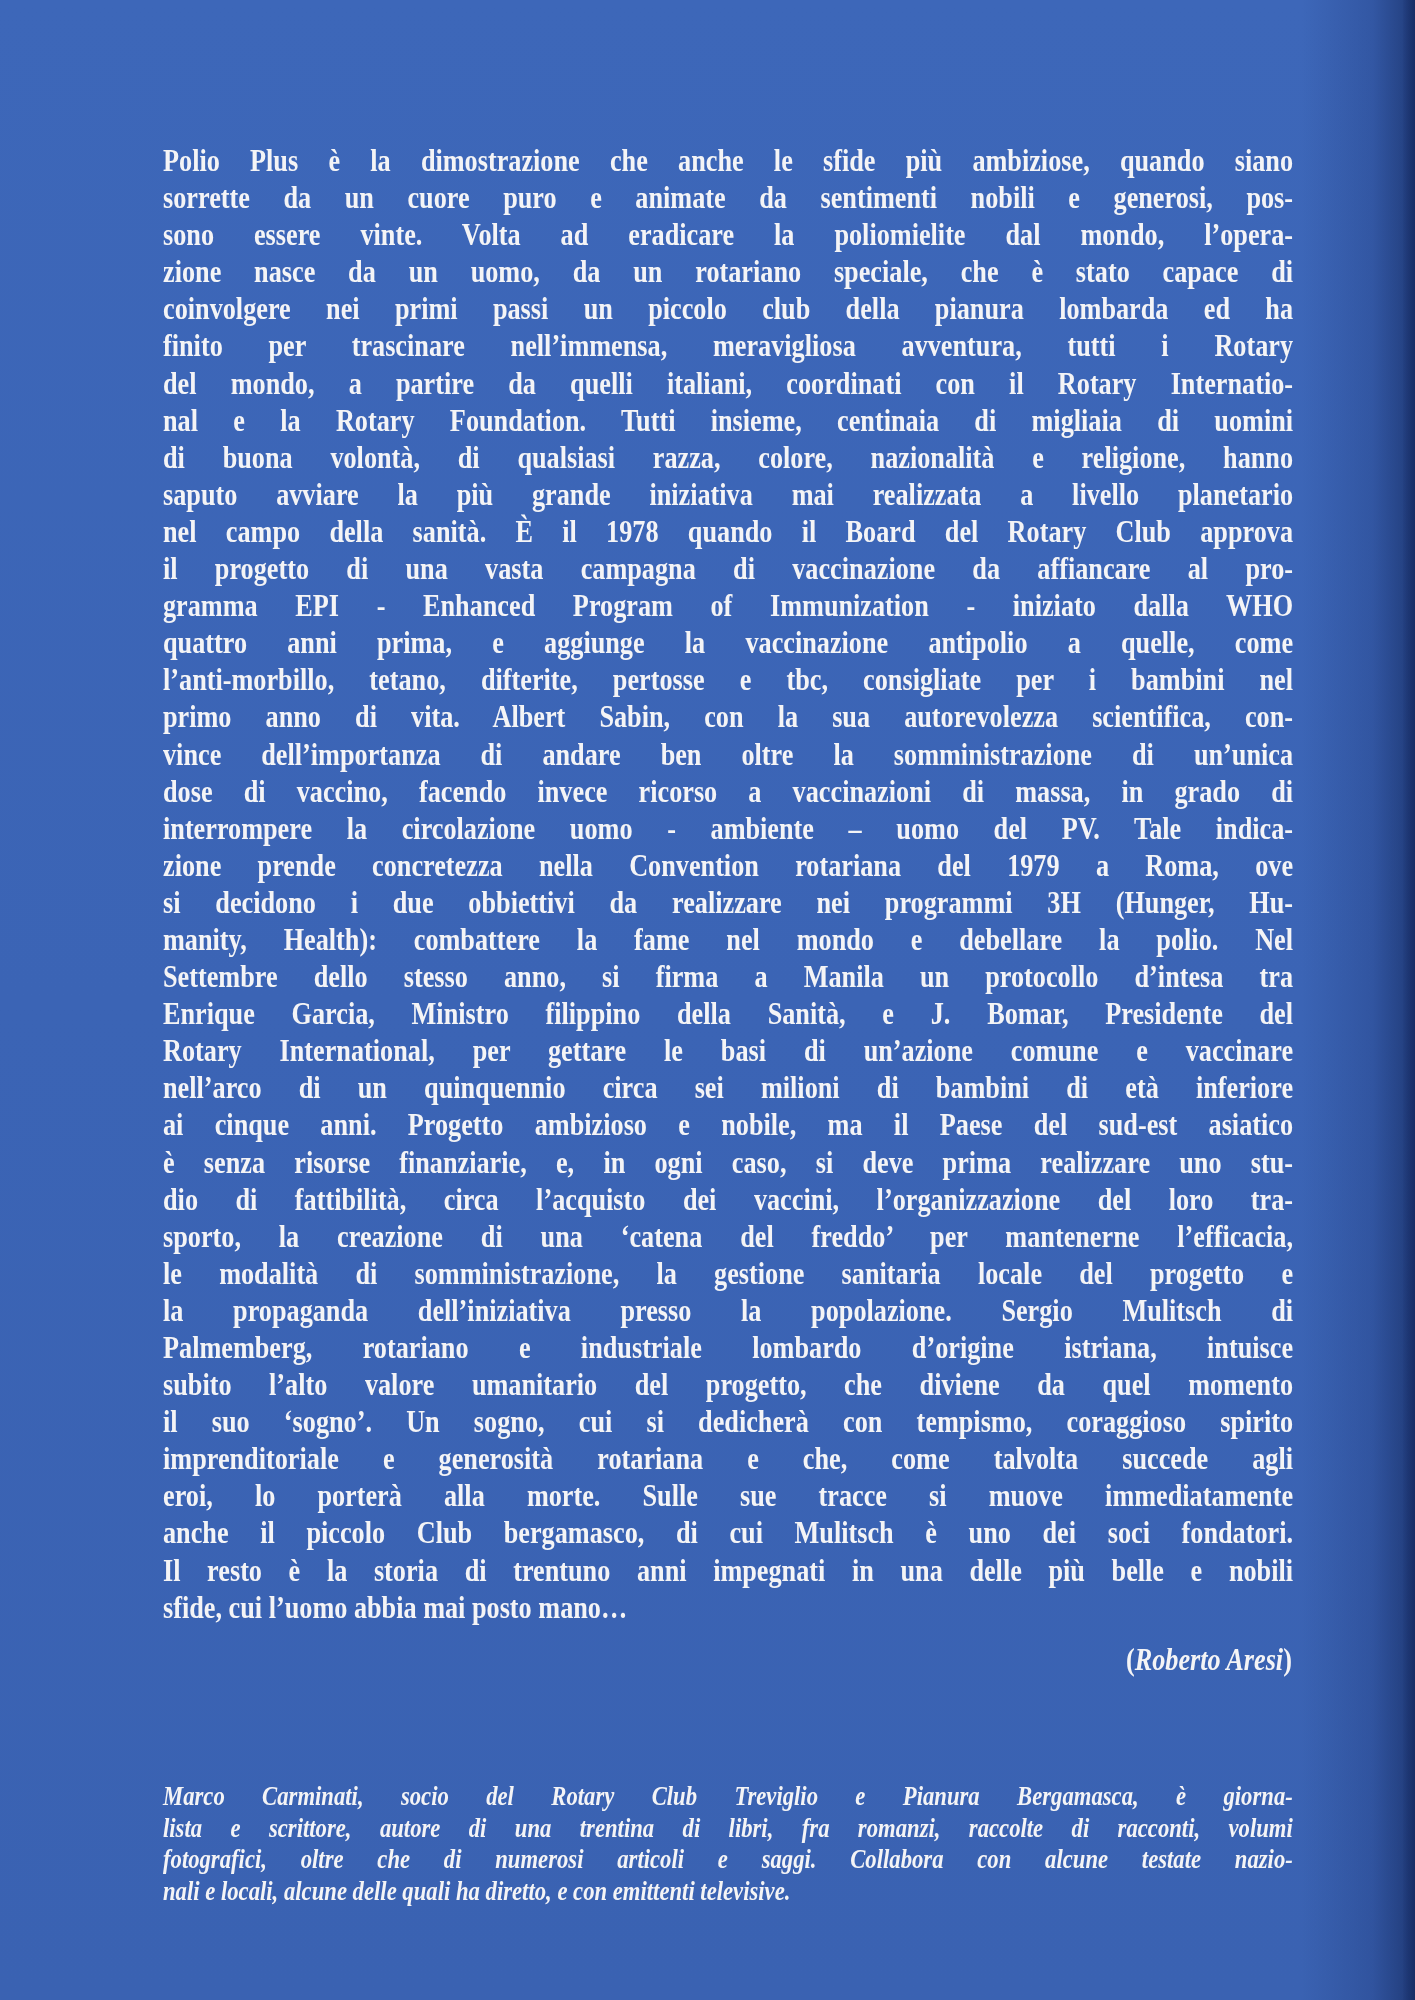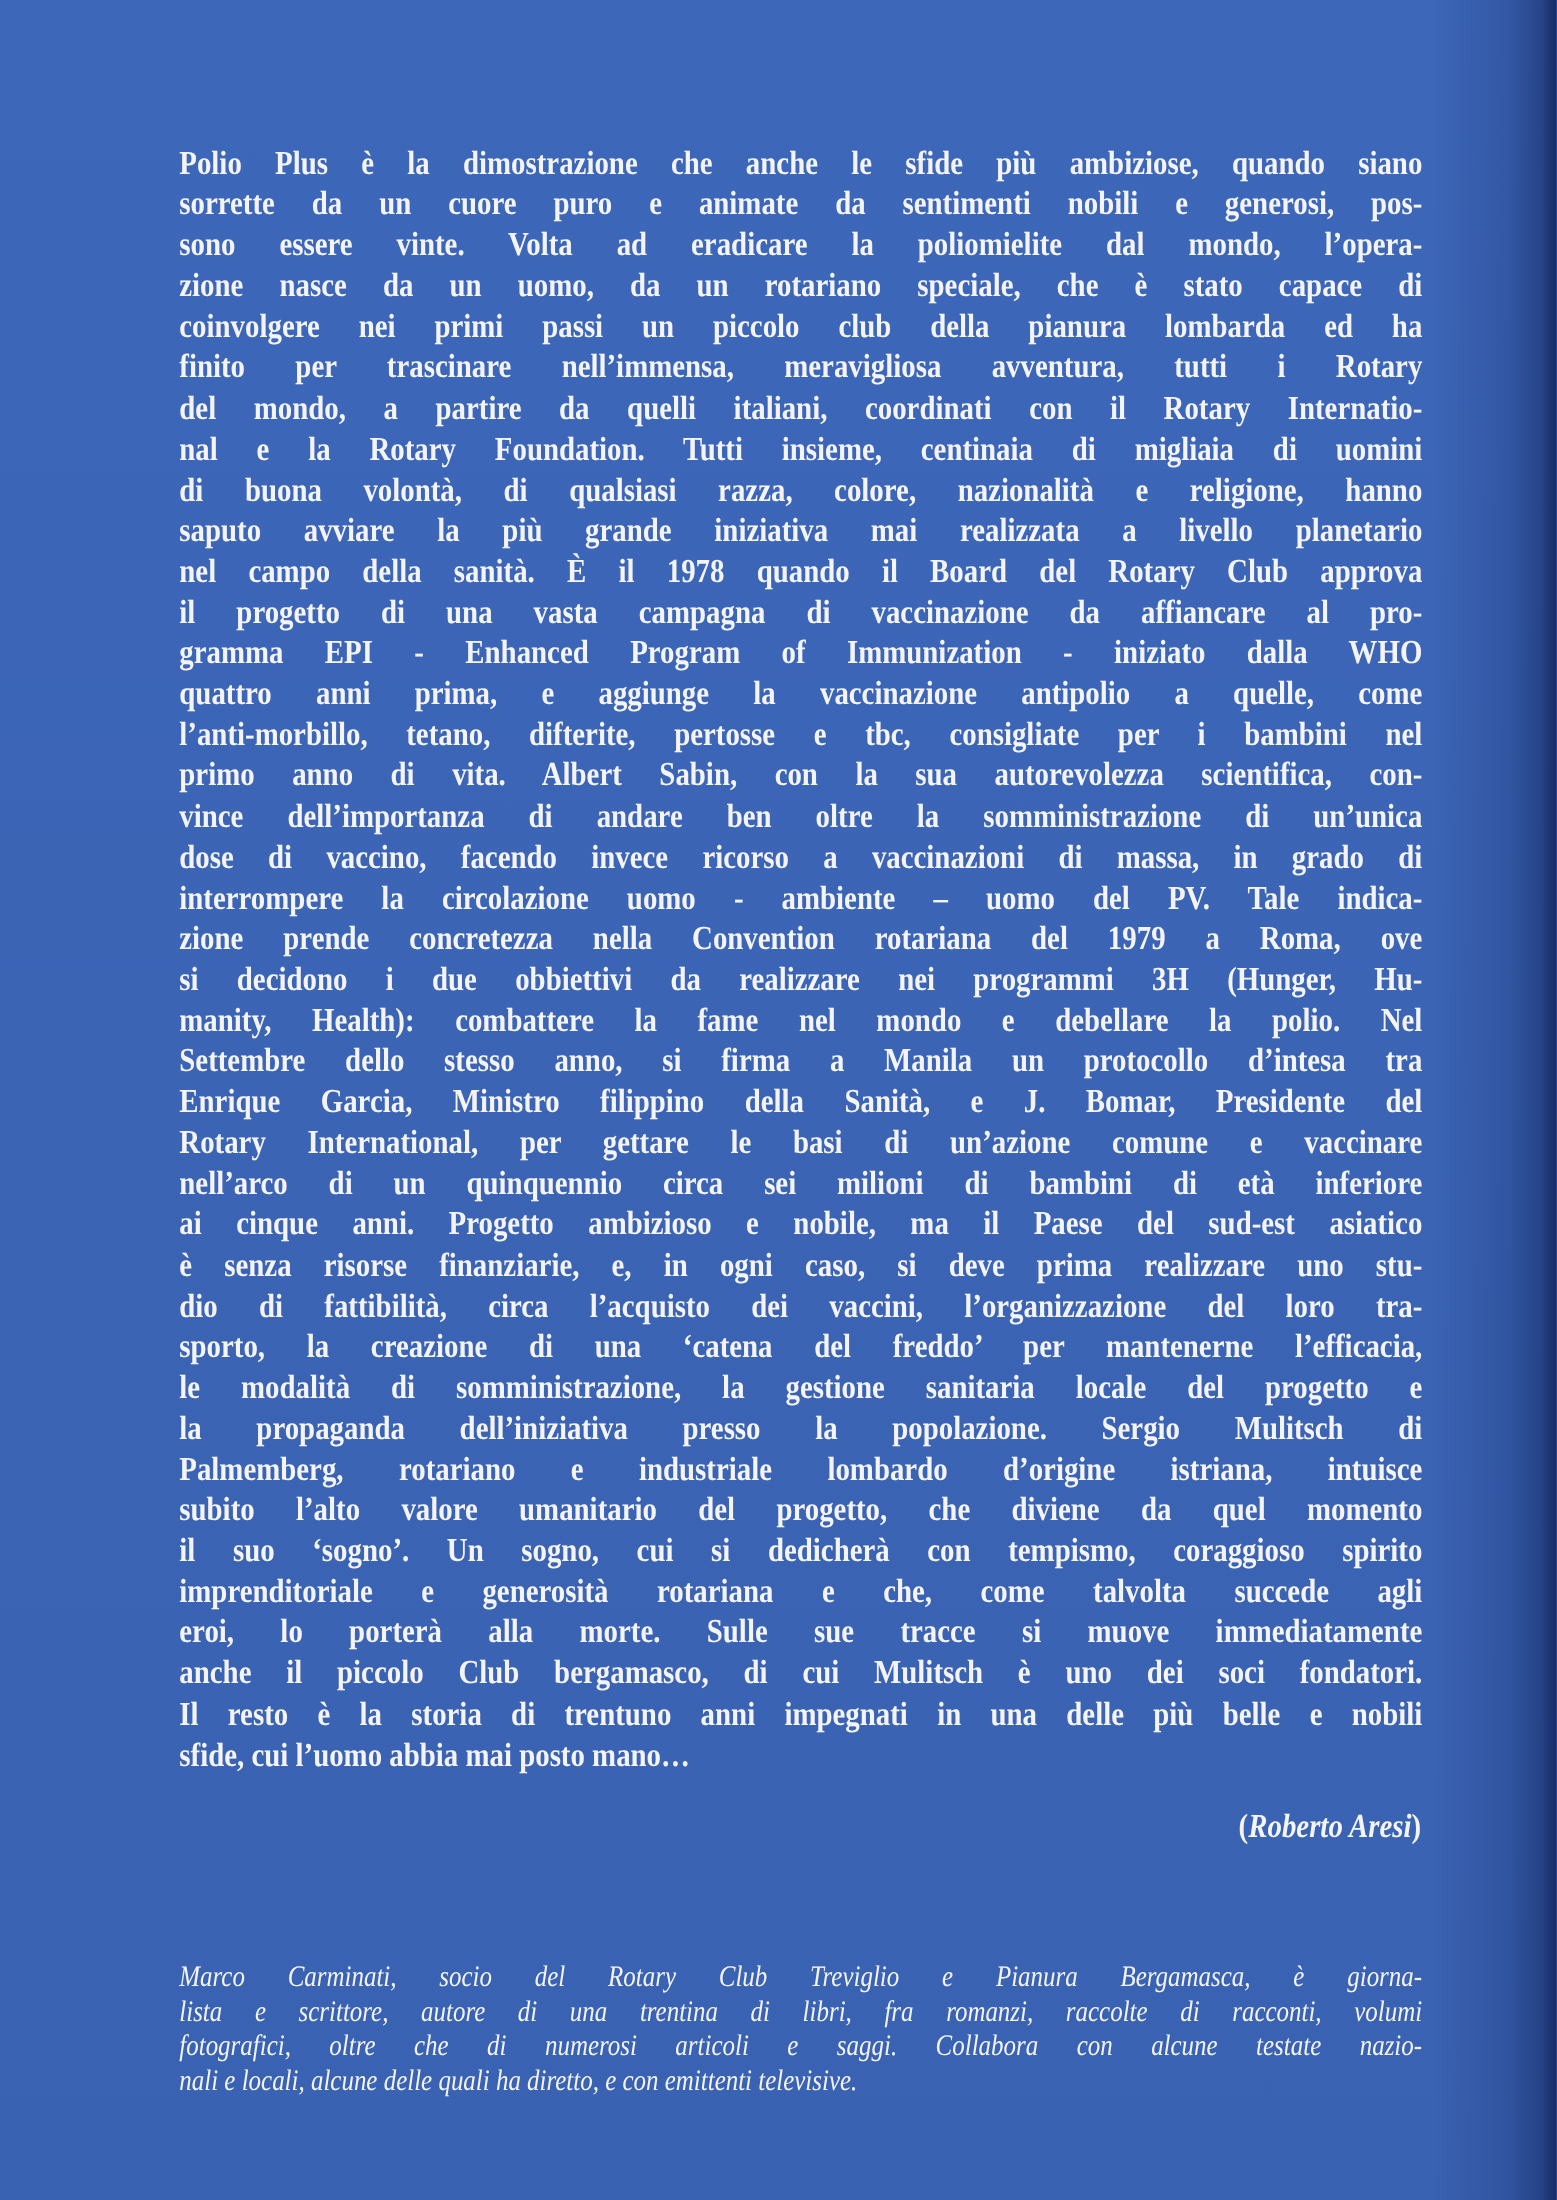--- a/index.html
+++ b/index.html
@@ -22,21 +22,21 @@
       position: absolute;
       top: 0;
       right: 0;
       width: 12px;
       height: 2000px;
       background: linear-gradient(90deg, rgba(30,55,120,0.2), rgba(20,40,95,0.75));
     }
     .main-text {
       position: absolute;
       left: 163px;
-      top: 130px;
+      top: 143px;
       width: 1130px;
     }
     .main-text .line {
       display: block;
       font-weight: bold;
       font-size: 30.5px;
       line-height: 37.1px;
       height: 37.1px;
       white-space: nowrap;
       text-align: justify;
@@ -61,20 +61,21 @@
       transform-origin: right center;
     }
     .attribution .paren {
       font-style: normal;
     }
     .bio {
       position: absolute;
       left: 163px;
       top: 1781px;
       width: 1130px;
+      font-weight: bold;
     }
     .bio .line {
       display: block;
       font-style: italic;
       font-size: 27px;
       line-height: 31.5px;
       height: 31.5px;
       white-space: nowrap;
       text-align: justify;
       text-align-last: justify;

